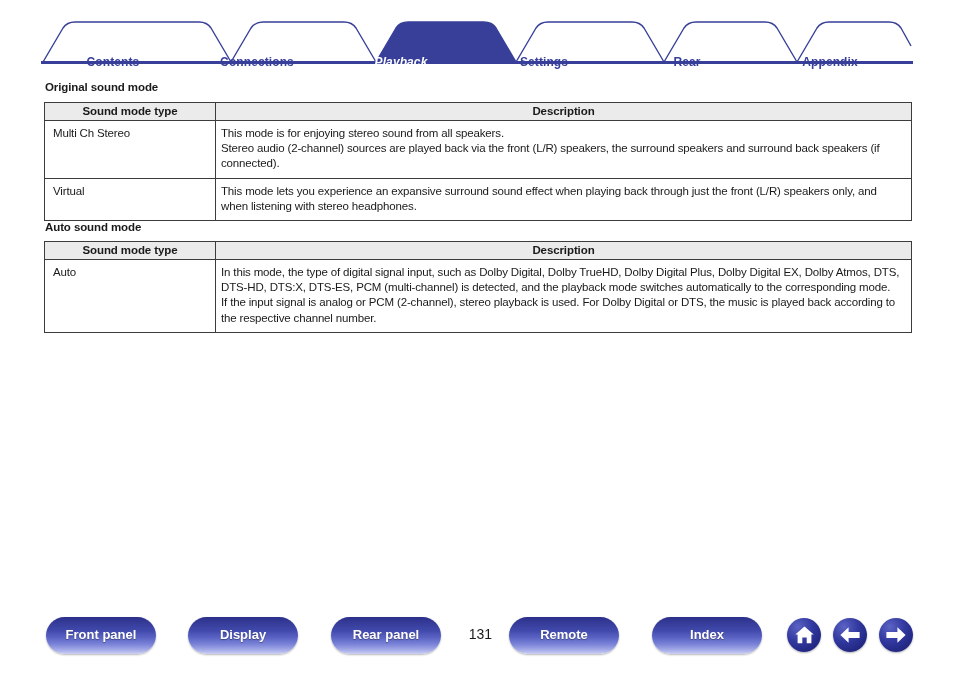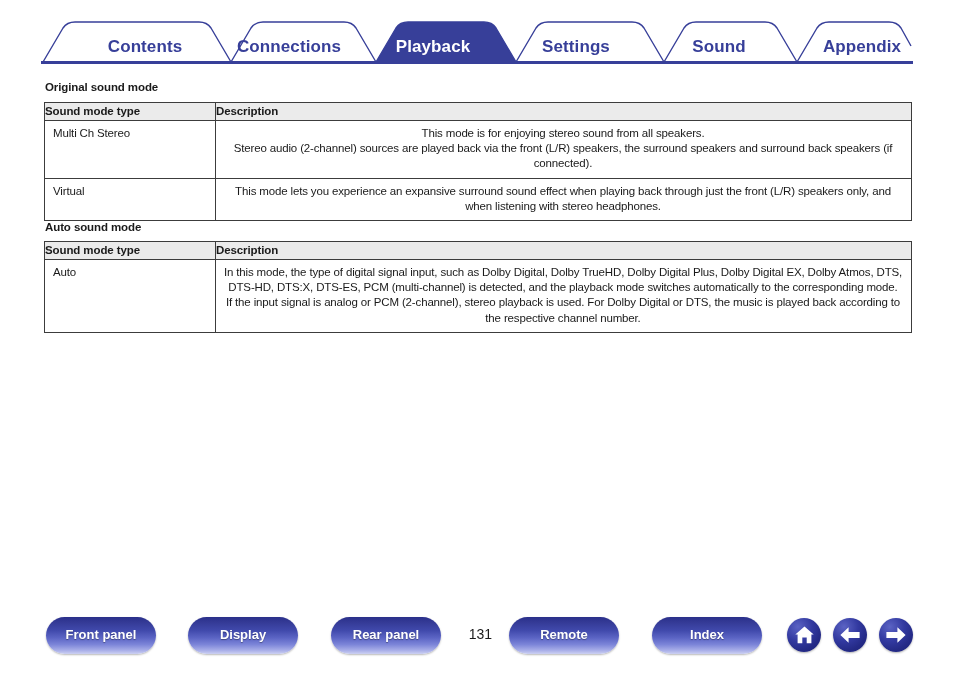--- a/index.html
+++ b/index.html
@@ -24,31 +24,31 @@
     width: 872px;
     height: 48px;
   }
   .tabbar-svg {
     position: absolute;
     left: 0;
     top: 0;
   }
   .tab-label {
     position: absolute;
-    top: 31px;
+    top: 46px;
     transform: translate(-50%, -50%);
-    font-size: 17px;
+    font-size: 12px;
     font-weight: bold;
     color: #373f99;
     white-space: nowrap;
     letter-spacing: 0.1px;
-    margin-left: 32px;
   }
   .tab-label.active {
     color: #ffffff;
+    font-style: italic;
   }
 
   
   .section-title {
     position: absolute;
     font-size: 11.5px;
     font-weight: bold;
     color: #1a1a1a;
     letter-spacing: -0.1px;
     white-space: nowrap;
@@ -65,42 +65,41 @@
   table.modes th,
   table.modes td {
     border: 1px solid #3c3c3c;
     padding: 0;
     vertical-align: top;
   }
   table.modes th {
     background: #ebebeb;
     font-size: 11.5px;
     font-weight: bold;
-    text-align: left;
+    text-align: center;
     height: 17px;
     line-height: 17px;
     letter-spacing: -0.1px;
     color: #1a1a1a;
   }
   table.modes th.col-type { width: 170px; }
   table.modes td.cell-type {
     font-size: 11.5px;
     padding: 5px 4px 6px 8px;
     letter-spacing: -0.15px;
     line-height: 15px;
   }
   table.modes td.cell-desc {
     font-size: 11.5px;
     padding: 5px 6px 6px 5px;
     letter-spacing: -0.15px;
     line-height: 15.2px;
   }
   .cell-desc p {
     margin: 0;
-    text-align: center;
   }
 
   
   .bottom-nav {
     position: absolute;
     left: 0;
     top: 617px;
     width: 954px;
     height: 42px;
   }
@@ -168,21 +167,21 @@
     <path d="M623 46 L643 12 Q647 6 655 6 L724 6 Q732 6 736 12 L756 46" fill="#ffffff" stroke="#373f99" stroke-width="1.4"></path>
     <path d="M756 46 L776 12 Q780 6 788 6 L848 6 Q856 6 860 12 L870 30" fill="#ffffff" stroke="#373f99" stroke-width="1.4"></path>
 
     <rect x="0" y="45" width="872" height="3.2" fill="#373f99"></rect>
   </svg>
 
   <div class="tab-label" style="left:72px">Contents</div>
   <div class="tab-label" style="left:216px">Connections</div>
   <div class="tab-label active" style="left:360px">Playback</div>
   <div class="tab-label" style="left:503px">Settings</div>
-  <div class="tab-label" style="left:646px">Sound</div>
+  <div class="tab-label" style="left:646px">Rear</div>
   <div class="tab-label" style="left:789px">Appendix</div>
 </div>
 
 <div class="section-title" style="left:45px; top:81px">Original sound mode</div>
 
 <table class="modes" style="top:102px">
   <thead>
     <tr>
       <th class="col-type">Sound mode type</th>
       <th>Description</th>

